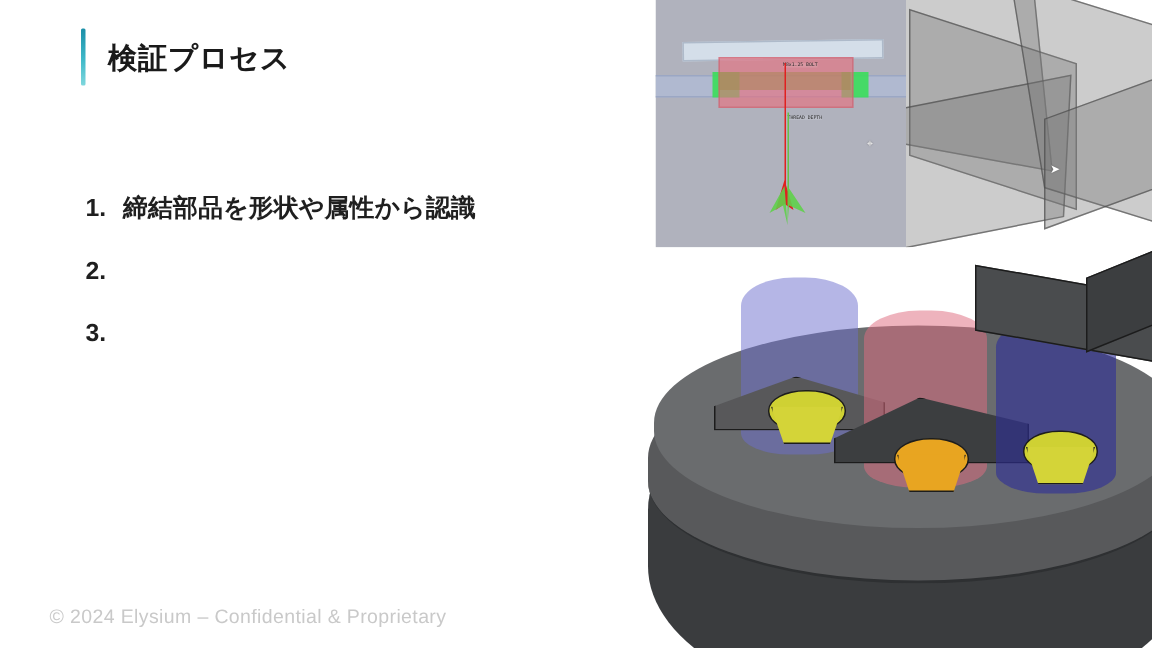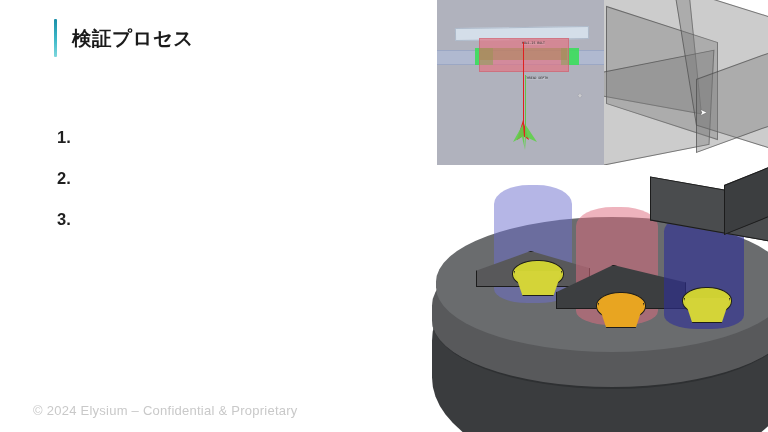--- a/index.html
+++ b/index.html
@@ -252,20 +252,21 @@
 <div id="slide">
 
   <div id="title-block">
     <div id="title-accent"></div>
     <div id="page-title">検証プロセス</div>
   </div>
 
   <div id="bullet-list">
     <div class="list-item">
       <span class="list-num">1.</span>
+      <span class="list-text">締結部品を形状や属性から認識</span>
     </div>
     <div class="list-item">
       <span class="list-num">2.</span>
     </div>
     <div class="list-item">
       <span class="list-num">3.</span>
     </div>
   </div>
 
   <div id="footer-text">© 2024 Elysium – Confidential &amp; Proprietary</div>

